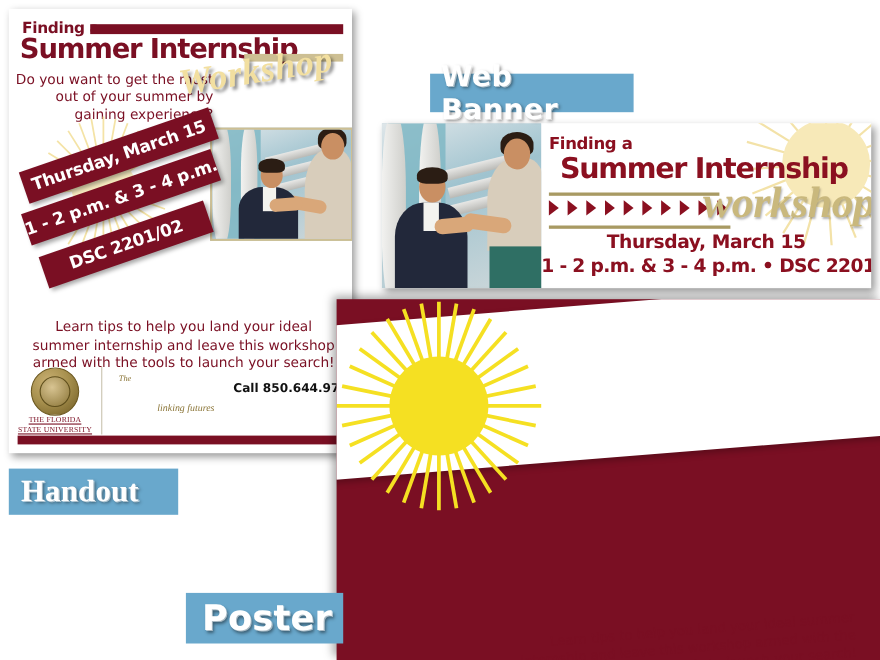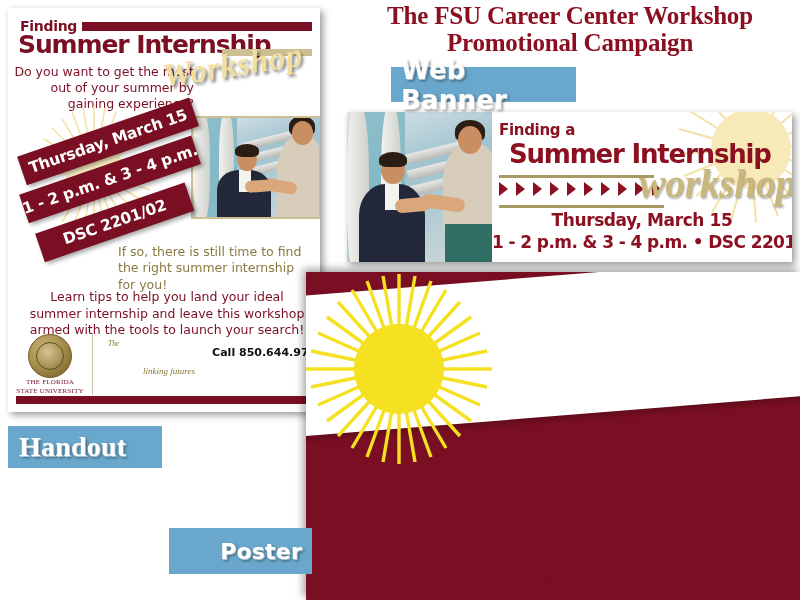--- a/index.html
+++ b/index.html
@@ -89,21 +89,21 @@
     background:radial-gradient(circle at 35% 30%, #c9b072 0%, #a8914f 45%, #6e5a22 100%);
     border:1px solid #6e5a22;
   }
   .seal-inner{
     position:absolute;left:7px;top:7px;right:7px;bottom:7px;border-radius:50%;
     border:1px solid #5e4e1c;background:radial-gradient(circle at 40% 35%,#d8c492,#8a7436);
   }
   .seal-text{
     position:absolute;left:8px;top:45px;width:68px;text-align:center;
     font-family:"Liberation Serif",serif;font-size:7px;line-height:1.35;
-    color:#7a0f23;letter-spacing:.2px;
+    color:#7a0f23;letter-spacing:.2px;text-decoration:underline;
   }
   .fsu-divider{position:absolute;left:84px;top:0px;width:1px;height:62px;background:#c9c2ae;}
   .cc-the{position:absolute;left:100px;top:6px;font-family:"Liberation Serif",serif;font-style:italic;font-size:7.5px;color:#8a7436;}
   .cc-name{position:absolute;left:95px;top:12px;font-family:"Liberation Serif",serif;font-size:19px;color:#8a7436;letter-spacing:.3px;}
   .cc-tag{position:absolute;left:135px;top:33px;font-family:"Liberation Serif",serif;font-style:italic;font-size:9px;color:#8a7436;}
   .h-call{
     position:absolute;left:196px;top:12px;width:128px;text-align:center;
     font-family:"DejaVu Sans",sans-serif;font-weight:bold;font-size:11px;
     line-height:1.4;color:#111111;
   }
@@ -199,24 +199,20 @@
   .ph-shirt{position:absolute;background:#f3f3ef;}
   .ph-coat{position:absolute;background:#d8cdbb;border-radius:45% 30% 0 0;}
   .ph-arm{position:absolute;background:#d9a779;border-radius:12px;}
   .ph-skirt{position:absolute;background:#2f6f64;}
 </style>
 </head>
 <body>
 
 <div class="stage">
 
-  <div class="campaign-title">
-    <div>The FSU Career Center Workshop</div>
-    <div>Promotional Campaign</div>
-  </div>
 
   <div class="handout">
 
     <div class="h-finding">Finding a</div>
     <div class="h-rule1"></div>
     <div class="h-summer">Summer Internship</div>
     <div class="h-rule2"></div>
     <div class="h-sub">Do you want to get the most out of your summer by gaining experience?</div>
     <div class="h-workshop">Workshop</div>
 
@@ -272,21 +268,20 @@
       <div class="ph-shirt" style="left:46px;top:52px;width:12px;height:22px"></div>
       <div class="ph-head" style="left:44px;top:30px;width:20px;height:23px"></div>
       <div class="ph-hair" style="left:42px;top:26px;width:24px;height:13px"></div>
       <div class="ph-arm" style="left:52px;top:62px;width:30px;height:12px;transform:rotate(-4deg)"></div>
     </div>
 
     <div class="ribbon h-r1">Thursday, March 15</div>
     <div class="ribbon h-r2">1 - 2 p.m. &amp; 3 - 4 p.m.</div>
     <div class="ribbon h-r3">DSC 2201/02</div>
 
-    <div class="h-ifso">If so, there is still time to find the right summer internship for you!</div>
     <div class="h-learn">Learn tips to  help you land your ideal summer internship and leave this workshop armed with the tools to launch your search!</div>
 
     <div class="h-footer">
       <div class="seal">
           <div class="seal-inner"></div>
         </div>
       <div class="seal-text">THE FLORIDA STATE UNIVERSITY</div>
       <div class="fsu-divider"></div>
       <div class="cc-the">The</div>
       <div class="cc-tag">linking futures</div>
@@ -415,17 +410,17 @@
   </div>
 
   <div class="label-chip" style="left:347px;top:67px;width:175px;height:35px;padding-left:10px;font-size:26px;margin-left:44px;">
     <span>Web Banner</span>
   </div>
 
   <div class="label-chip" style="left:8px;top:426px;width:143px;height:42px;padding-left:11px;font-size:28px;font-family:Liberation Serif, serif;">
     <span>Handout</span>
   </div>
 
-  <div class="label-chip" style="left:169px;top:528px;width:133px;height:46px;justify-content:flex-end;padding-right:10px;font-size:22px;">
+  <div class="label-chip" style="left:169px;top:539px;width:133px;height:46px;justify-content:flex-end;padding-right:10px;font-size:32px;">
     <span>Poster</span>
   </div>
 
 </div>
 
 </body></html>

